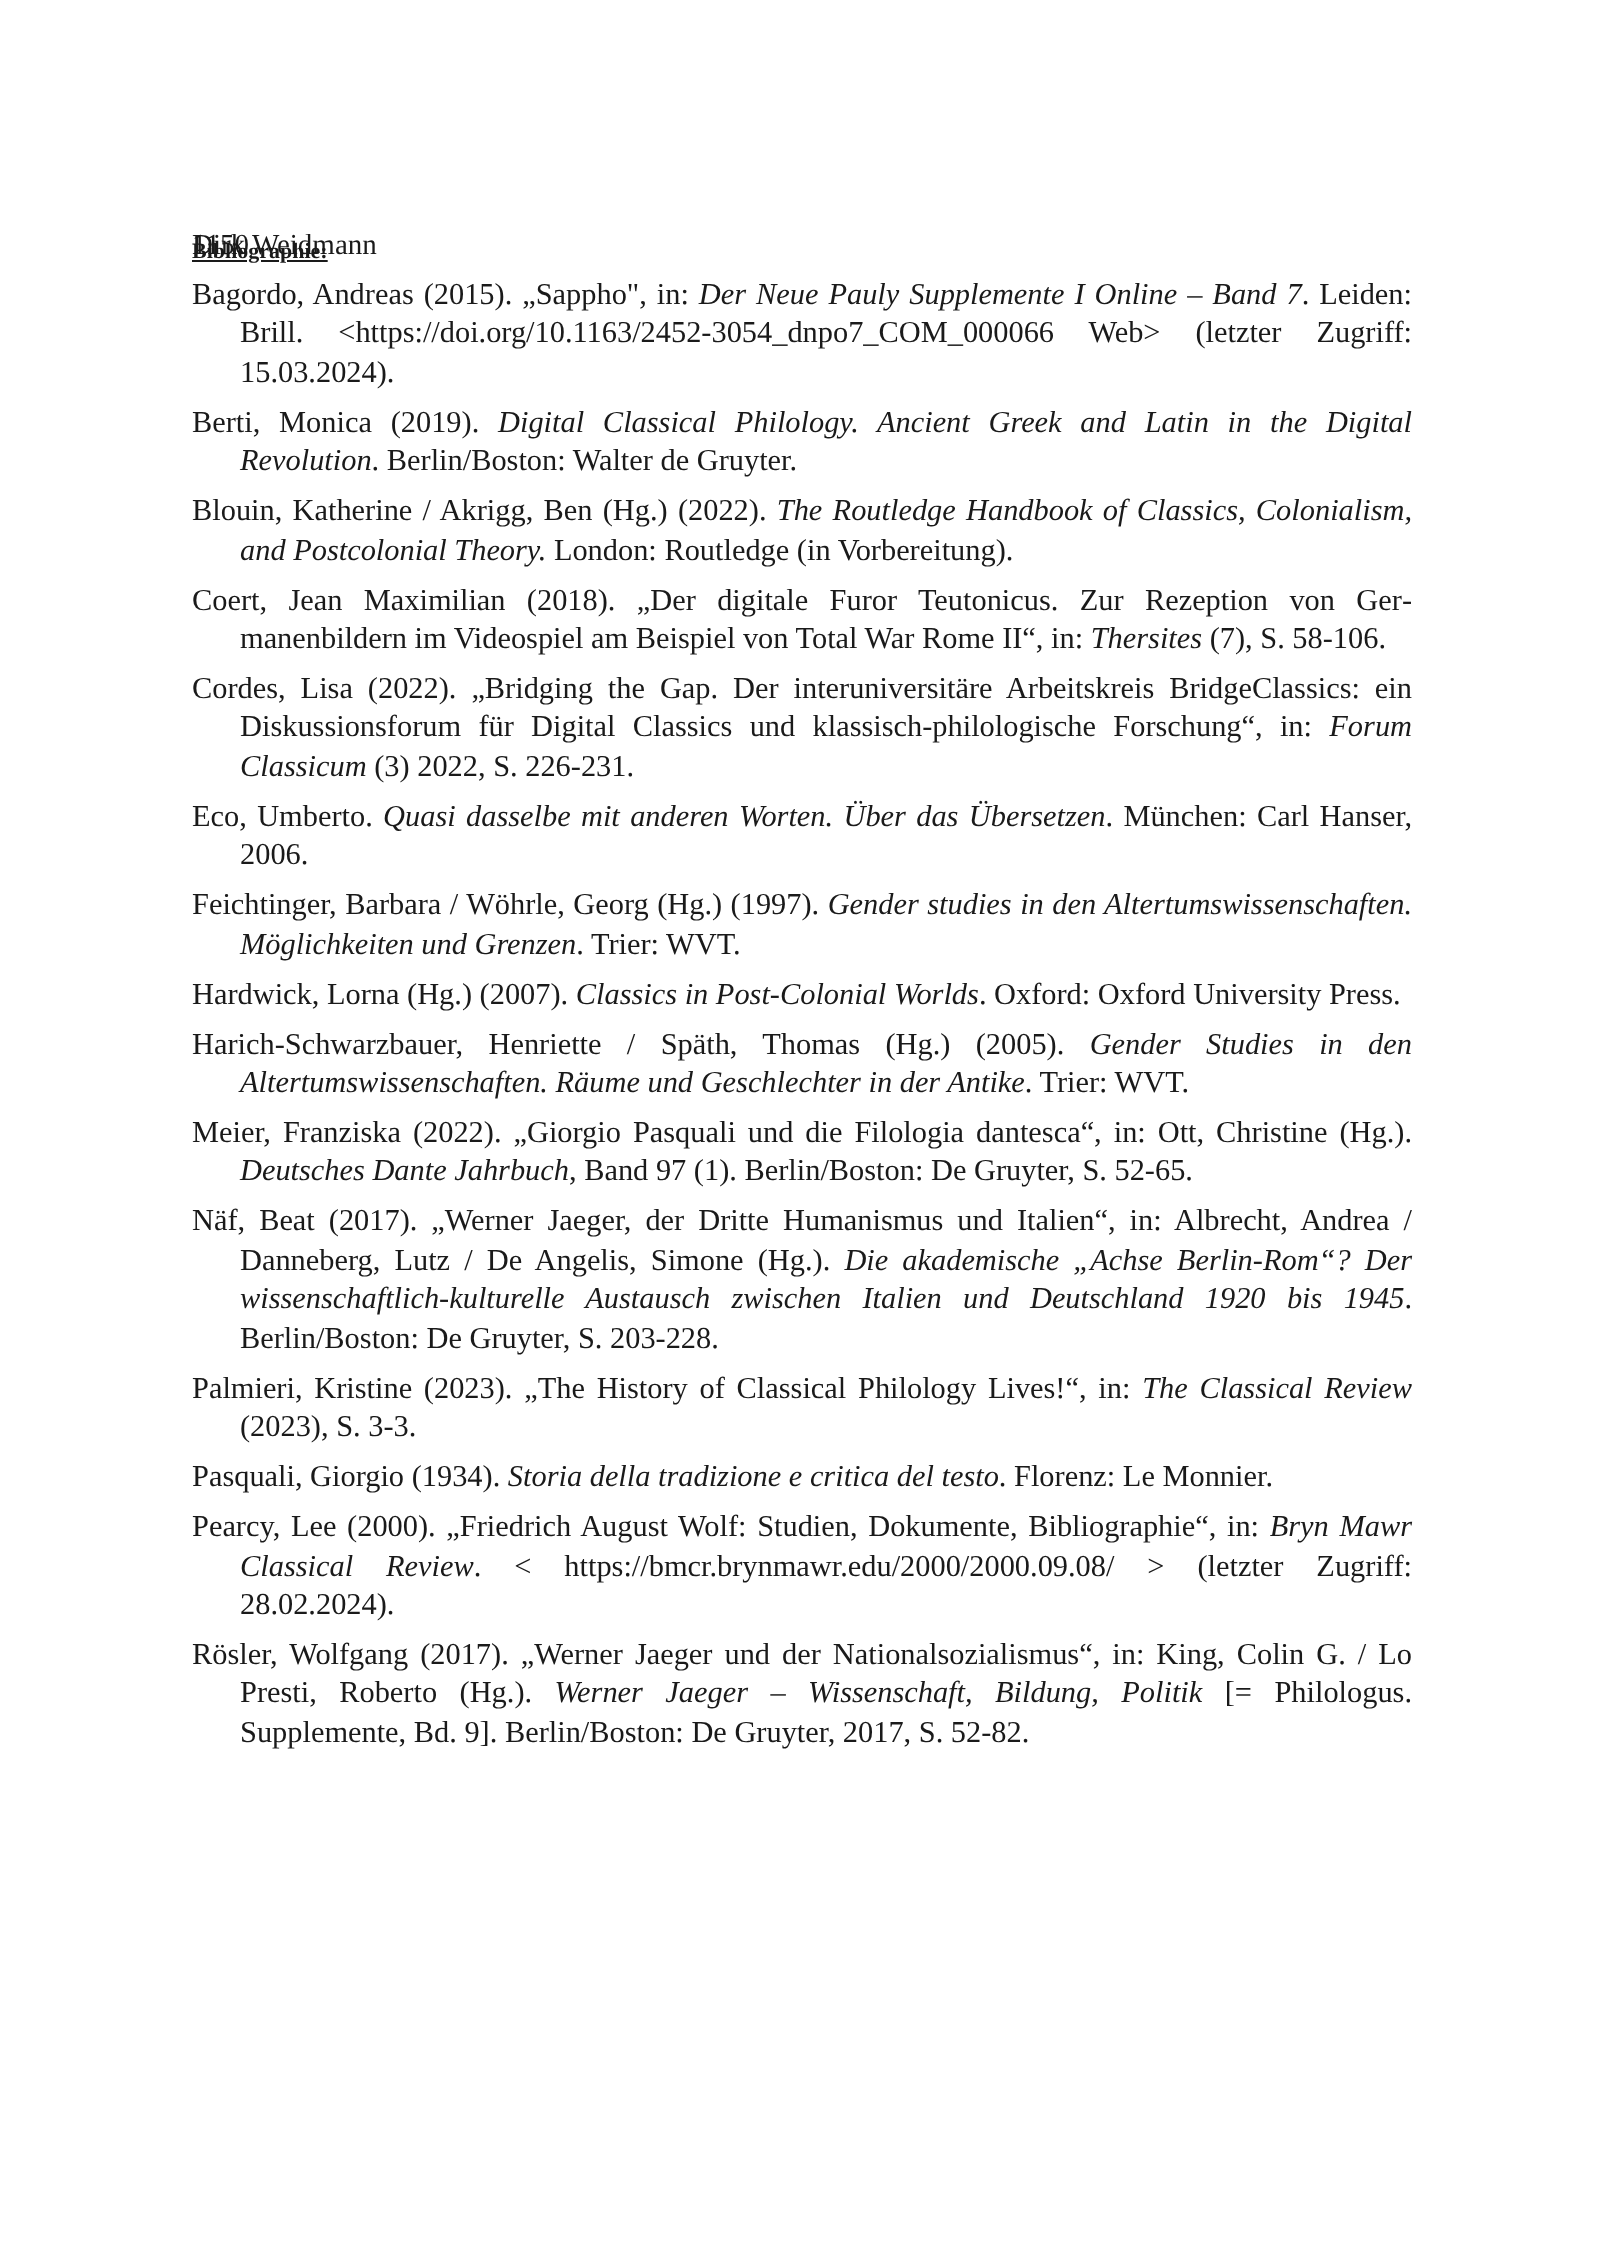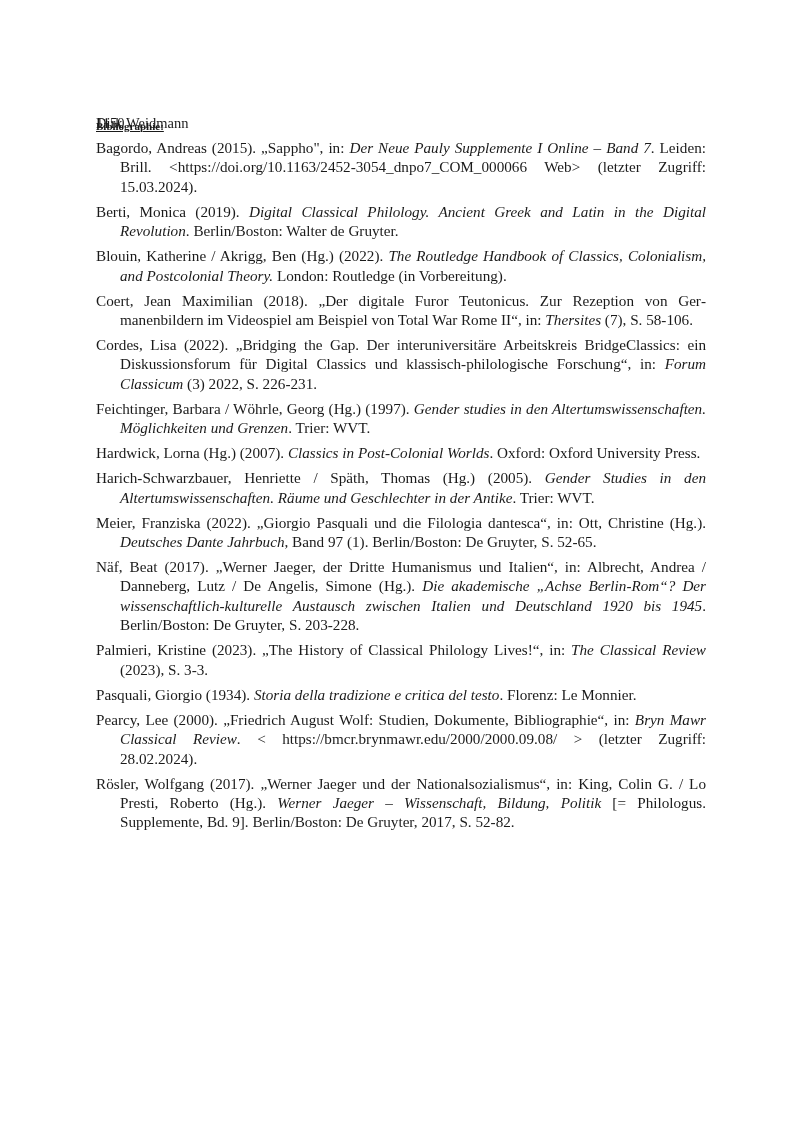--- a/index.html
+++ b/index.html
@@ -37,20 +37,21 @@
 </div>
 
 <div class="content">
   <div class="section-title">Bibliographie:</div>
 
   <div class="entry"><span>Bagordo, Andreas (2015). „Sappho", in: </span><i>Der Neue Pauly Supplemente I Online – Band 7</i><span>. Leiden: Brill. &lt;https://doi.org/10.1163/2452-3054_dnpo7_COM_000066 Web&gt; (letzter Zugriff: 15.03.2024).</span></div>
   <div class="entry"><span>Berti, Monica (2019). </span><i>Digital Classical Philology. Ancient Greek and Latin in the Digital Revolution</i><span>. Berlin/Boston: Walter de Gruyter.</span></div>
   <div class="entry"><span>Blouin, Katherine / Akrigg, Ben (Hg.) (2022). </span><i>The Routledge Handbook of Classics, Colo­nialism, and Postcolonial Theory.</i><span> London: Routledge (in Vorbereitung).</span></div>
   <div class="entry"><span>Coert, Jean Maximilian (2018). „Der digitale Furor Teutonicus. Zur Rezeption von Ger­manenbildern im Videospiel am Beispiel von Total War Rome II“, in: </span><i>Thersites</i><span> (7), S. 58-106.</span></div>
   <div class="entry"><span>Cordes, Lisa (2022). „Bridging the Gap. Der interuniversitäre Arbeitskreis BridgeClas­sics: ein Diskussionsforum für Digital Classics und klassisch-philologische For­schung“, in: </span><i>Forum Classicum</i><span> (3) 2022, S. 226-231.</span></div>
+  <div class="entry"><span>Eco, Umberto. </span><i>Quasi dasselbe mit anderen Worten. Über das Übersetzen</i><span>. München: Carl Hanser, 2006.</span></div>
   <div class="entry"><span>Feichtinger, Barbara / Wöhrle, Georg (Hg.) (1997). </span><i>Gender studies in den Altertumswis­senschaften. Möglichkeiten und Grenzen</i><span>. Trier: WVT.</span></div>
   <div class="entry"><span>Hardwick, Lorna (Hg.) (2007). </span><i>Classics in Post-Colonial Worlds</i><span>. Oxford: Oxford Univer­sity Press.</span></div>
   <div class="entry"><span>Harich-Schwarzbauer, Henriette / Späth, Thomas (Hg.) (2005). </span><i>Gender Studies in den Altertumswissenschaften. Räume und Geschlechter in der Antike</i><span>. Trier: WVT.</span></div>
   <div class="entry"><span>Meier, Franziska (2022). „Giorgio Pasquali und die Filologia dantesca“, in: Ott, Chri­stine (Hg.). </span><i>Deutsches Dante Jahrbuch</i><span>, Band 97 (1). Berlin/Boston: De Gruyter, S. 52-65.</span></div>
   <div class="entry"><span>Näf, Beat (2017). „Werner Jaeger, der Dritte Humanismus und Italien“, in: Albrecht, Andrea / Danneberg, Lutz / De Angelis, Simone (Hg.). </span><i>Die akademische „Achse Berlin-Rom“? Der wissenschaftlich-kulturelle Austausch zwischen Italien und Deutsch­land 1920 bis 1945</i><span>. Berlin/Boston: De Gruyter, S. 203-228.</span></div>
   <div class="entry"><span>Palmieri, Kristine (2023). „The History of Classical Philology Lives!“, in: </span><i>The Classical Review</i><span> (2023), S. 3-3.</span></div>
   <div class="entry"><span>Pasquali, Giorgio (1934). </span><i>Storia della tradizione e critica del testo</i><span>. Florenz: Le Monnier.</span></div>
   <div class="entry"><span>Pearcy, Lee (2000). „Friedrich August Wolf: Studien, Dokumente, Bibliographie“, in: </span><i>Bryn Mawr Classical Review</i><span>. &lt; https://bmcr.brynmawr.edu/2000/2000.09.08/ &gt; (letzter Zugriff: 28.02.2024).</span></div>
   <div class="entry"><span>Rösler, Wolfgang (2017). „Werner Jaeger und der Nationalsozialismus“, in: King, Co­lin G. / Lo Presti, Roberto (Hg.). </span><i>Werner Jaeger – Wissenschaft, Bildung, Politik</i><span> [= Philologus. Supplemente, Bd. 9]. Berlin/Boston: De Gruyter, 2017, S. 52-82.</span></div>
 </div>

